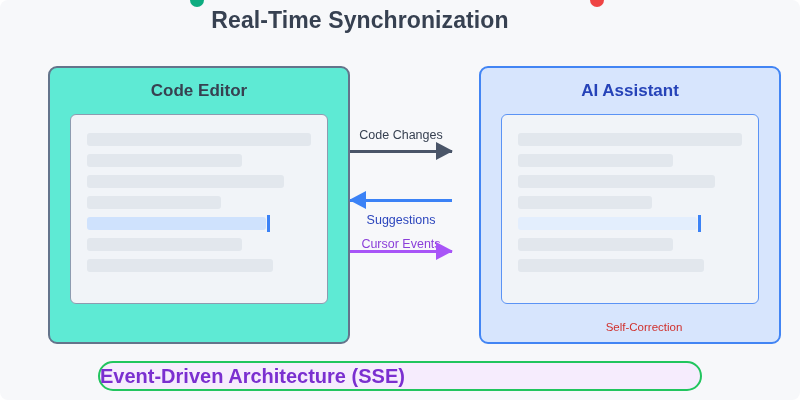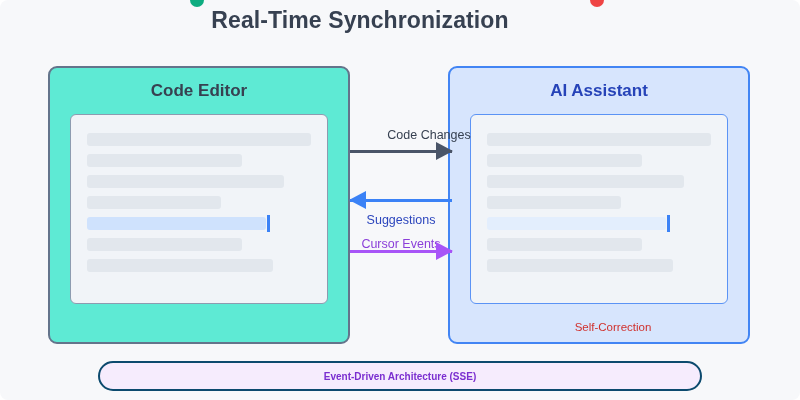--- a/index.html
+++ b/index.html
@@ -54,21 +54,21 @@
     height: 278px;
     border-radius: 9px;
     box-sizing: border-box;
   }
   .panel-editor {
     left: 48px;
     background: #5eead4;
     border: 2px solid #64748b;
   }
   .panel-ai {
-    left: 448px;
+    left: 479px;
     background: #d7e5fd;
     border: 2px solid #4285f4;
   }
   .panel-title {
     position: absolute;
     top: 13px;
     left: 0;
     width: 100%;
     text-align: center;
     font-size: 17px;
@@ -152,47 +152,47 @@
     width: 102px;
     text-align: center;
     font-size: 12.5px;
     top: -23px;
     white-space: nowrap;
   }
 
   .flow-code   { top: 151px; }
   .flow-code .flow-line { background: #4a5568; }
   .flow-code .flow-head { border-left-color: #4a5568; }
-  .flow-code .flow-label { color: #374151; margin-left: 28px; }
+  .flow-code .flow-label { color: #374151; }
 
   .flow-sugg   { top: 200px; }
   .flow-sugg .flow-line { background: #3b82f6; }
   .flow-sugg .flow-head { border-right-color: #3b82f6; }
   .flow-sugg .flow-label { color: #2c46bd; margin-top: 36px; }
 
   .flow-cursor { top: 251px; }
   .flow-cursor .flow-line { background: #a855f7; }
   .flow-cursor .flow-head { border-left-color: #a855f7; }
   .flow-cursor .flow-label { color: #8b3fd9; margin-top: 9px; }
 
   
   .footer-pill {
     position: absolute;
     left: 98px;
     top: 361px;
     width: 604px;
     height: 30px;
     box-sizing: border-box;
     background: #f6ecfd;
-    border: 2px solid #0c4a6e;
+    border: 2px solid #22c55e;
     border-radius: 15px;
     display: flex;
     align-items: center;
-    justify-content: center;
-    font-size: 10px;
+    justify-content: flex-start;
+    font-size: 20px;
     font-weight: bold;
     color: #7b2fd0;
   }
 </style>
 </head>
 <body>
 
 <div id="stage">
 
   <div class="status-dot dot-green"></div>

